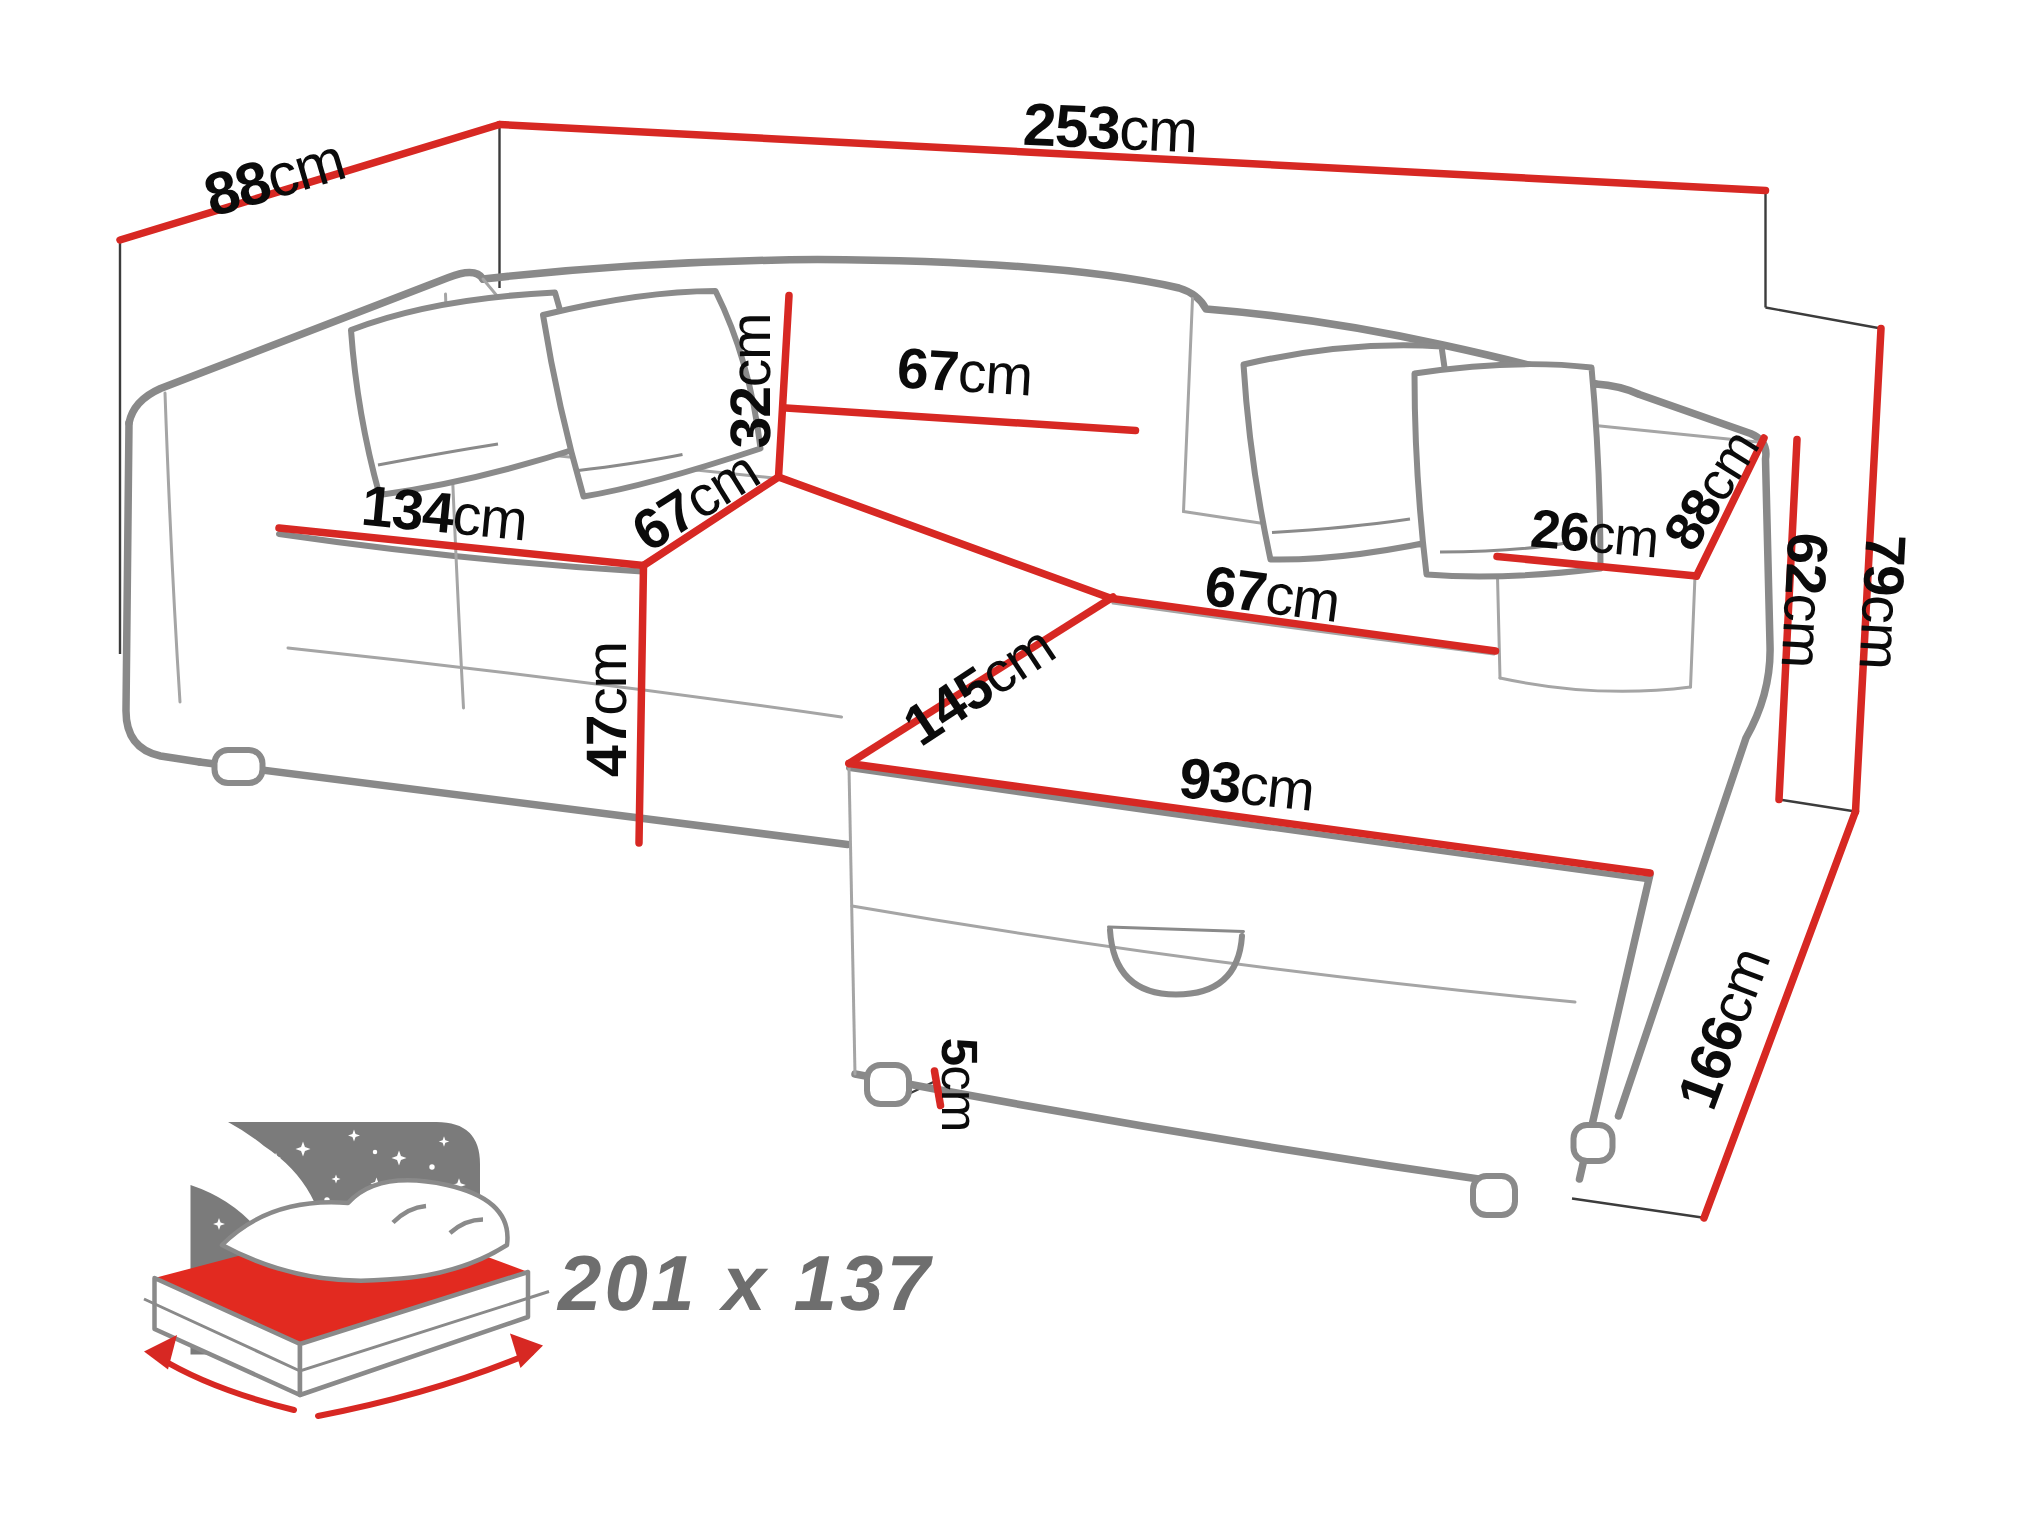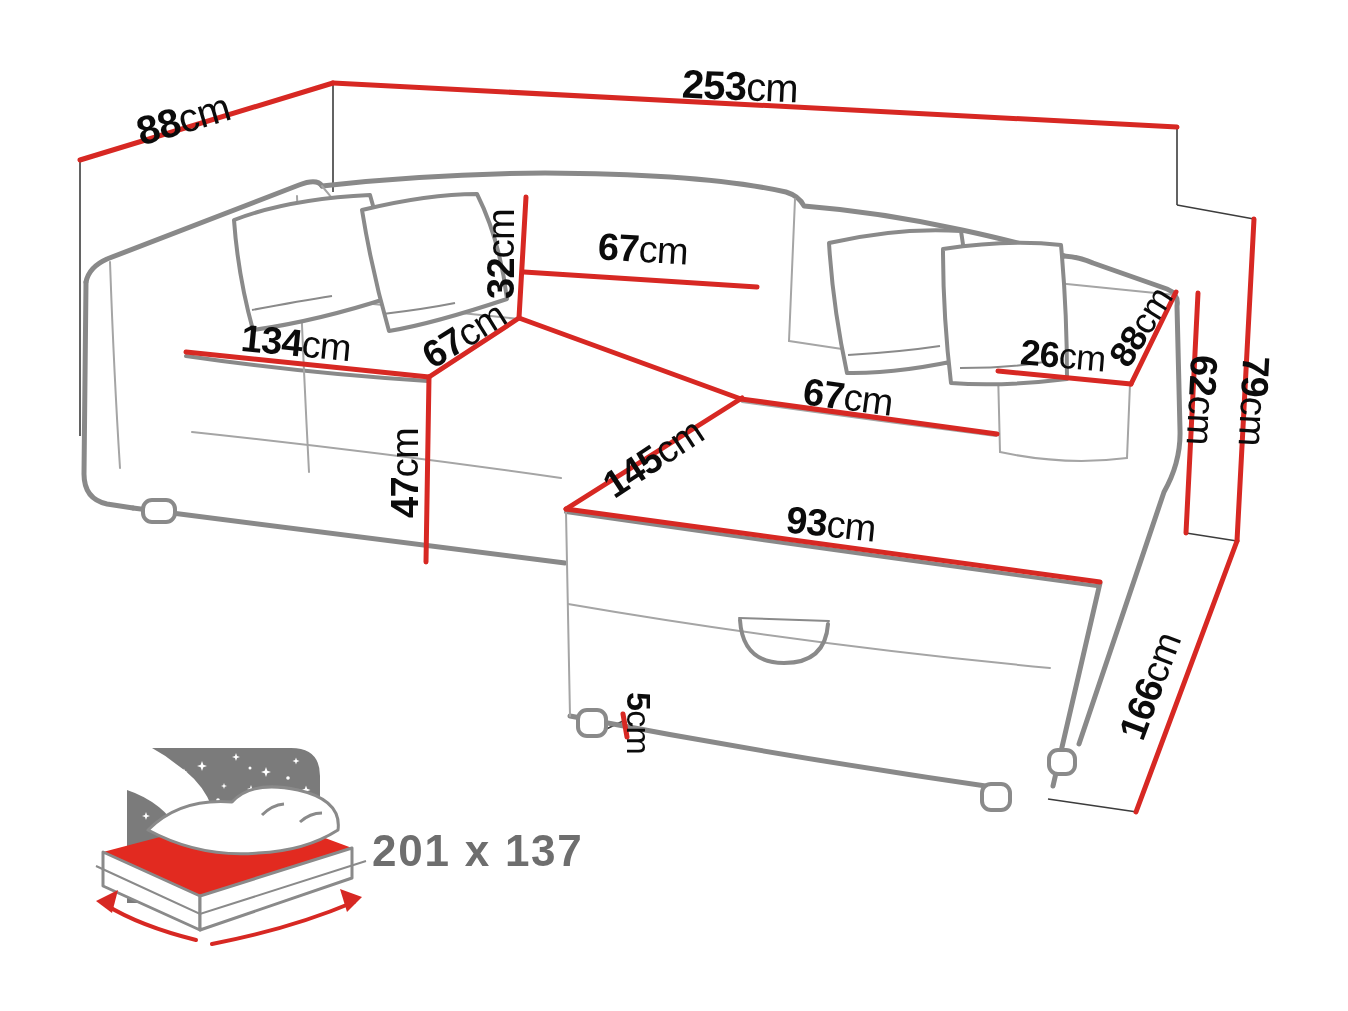--- a/index.html
+++ b/index.html
@@ -187,14 +187,14 @@
       <div class="dim" style="left: 1141px; top: 327px; font-size: 36px; transform: translate(-50%, -50%) rotate(-58deg);"><span class="num">88</span><span class="unit">cm</span></div>
       <div class="dim" style="left: 1202px; top: 400px; font-size: 38px; transform: translate(-50%, -50%) rotate(93deg);"><span class="num">62</span><span class="unit">cm</span></div>
       <div class="dim" style="left: 1254px; top: 401px; font-size: 38px; transform: translate(-50%, -50%) rotate(93deg);"><span class="num">79</span><span class="unit">cm</span></div>
       <div class="dim" style="left: 405px; top: 473px; font-size: 38px; transform: translate(-50%, -50%) rotate(-90deg);"><span class="num">47</span><span class="unit">cm</span></div>
       <div class="dim" style="left: 653px; top: 458px; font-size: 38px; transform: translate(-50%, -50%) rotate(-33.5deg);"><span class="num">145</span><span class="unit">cm</span></div>
       <div class="dim" style="left: 831px; top: 524px; font-size: 38px; transform: translate(-50%, -50%) rotate(6deg);"><span class="num">93</span><span class="unit">cm</span></div>
       <div class="dim" style="left: 639px; top: 723px; font-size: 34px; transform: translate(-50%, -50%) rotate(90deg);"><span class="num">5</span><span class="unit">cm</span></div>
       <div class="dim" style="left: 1150px; top: 686px; font-size: 38px; transform: translate(-50%, -50%) rotate(-69.5deg);"><span class="num">166</span><span class="unit">cm</span></div>
     </div>
 
-  <div class="bed-size" style="left:372px;top:826px;font-size:44px;position:absolute;">201 x 137</div>
+  <div class="bed-size" style="left:372px;top:826px;font-size:52px;position:absolute;font-style:italic;">201 x 137</div>
 </div>
 
 </body></html>

